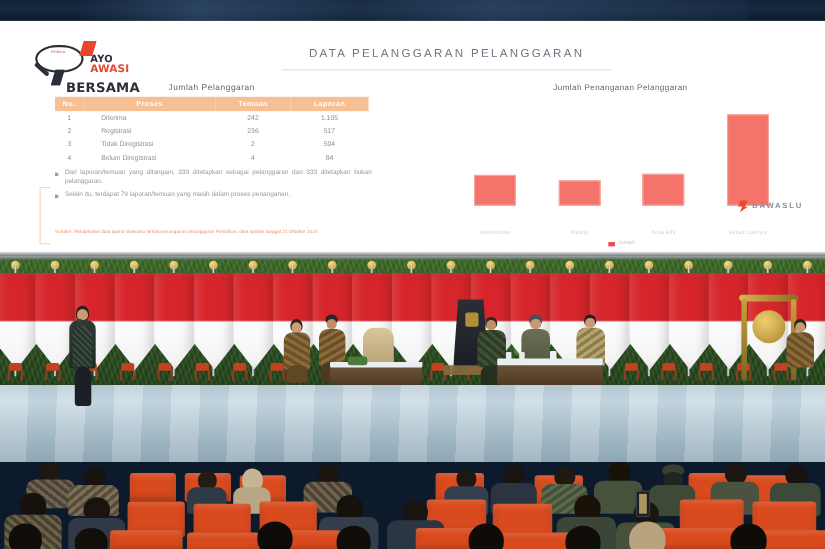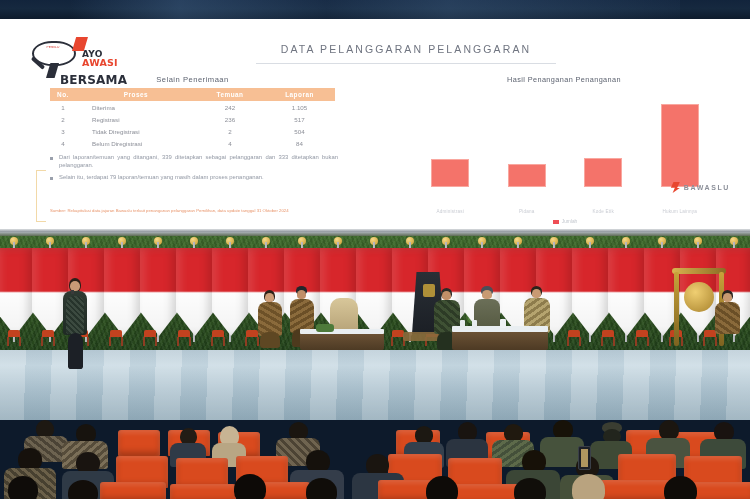--- a/index.html
+++ b/index.html
@@ -193,21 +193,21 @@
         <div class="flag"></div>
         <div class="lt1">AYO</div>
         <div class="lt2">AWASI</div>
         <div class="lt3">BERSAMA</div>
       </div>
 
       <div class="slide-title">DATA PELANGGARAN PELANGGARAN</div>
       <div class="title-rule"></div>
 
       <div class="table-wrap">
-        <div class="table-cap">Selain Penerimaan</div>
+        <div class="table-cap">Jumlah Pelanggaran</div>
         <table class="tbl">
           <thead>
             <tr>
               <th class="c-no">No.</th>
               <th class="c-proses">Proses</th>
               <th class="c-temuan">Temuan</th>
               <th class="c-laporan">Laporan</th>
             </tr>
           </thead>
           <tbody>
@@ -247,21 +247,21 @@
         <div class="bul">
           <div class="dot"></div>
           <div class="tx">Selain itu, terdapat 79 laporan/temuan yang masih dalam proses penanganan.</div>
         </div>
       </div>
 
       <div class="foot-frame"></div>
       <div class="footnote">Sumber: Rekapitulasi data jajaran Bawaslu terkait penanganan pelanggaran Pemilihan, data update tanggal 31 Oktober 2024</div>
 
       <div class="chart">
-        <div class="chart-cap">Hasil Penanganan Penanganan</div>
+        <div class="chart-cap">Jumlah Penanganan Pelanggaran</div>
         <div class="plot">
           <div class="bars">
             <div class="barcol">
               <div class="bar" style="height: 30%; background: rgb(244, 115, 106);"></div>
             </div>
             <div class="barcol">
               <div class="bar" style="height: 25%; background: rgb(244, 115, 106);"></div>
             </div>
             <div class="barcol">
               <div class="bar" style="height: 32%; background: rgb(244, 115, 106);"></div>

